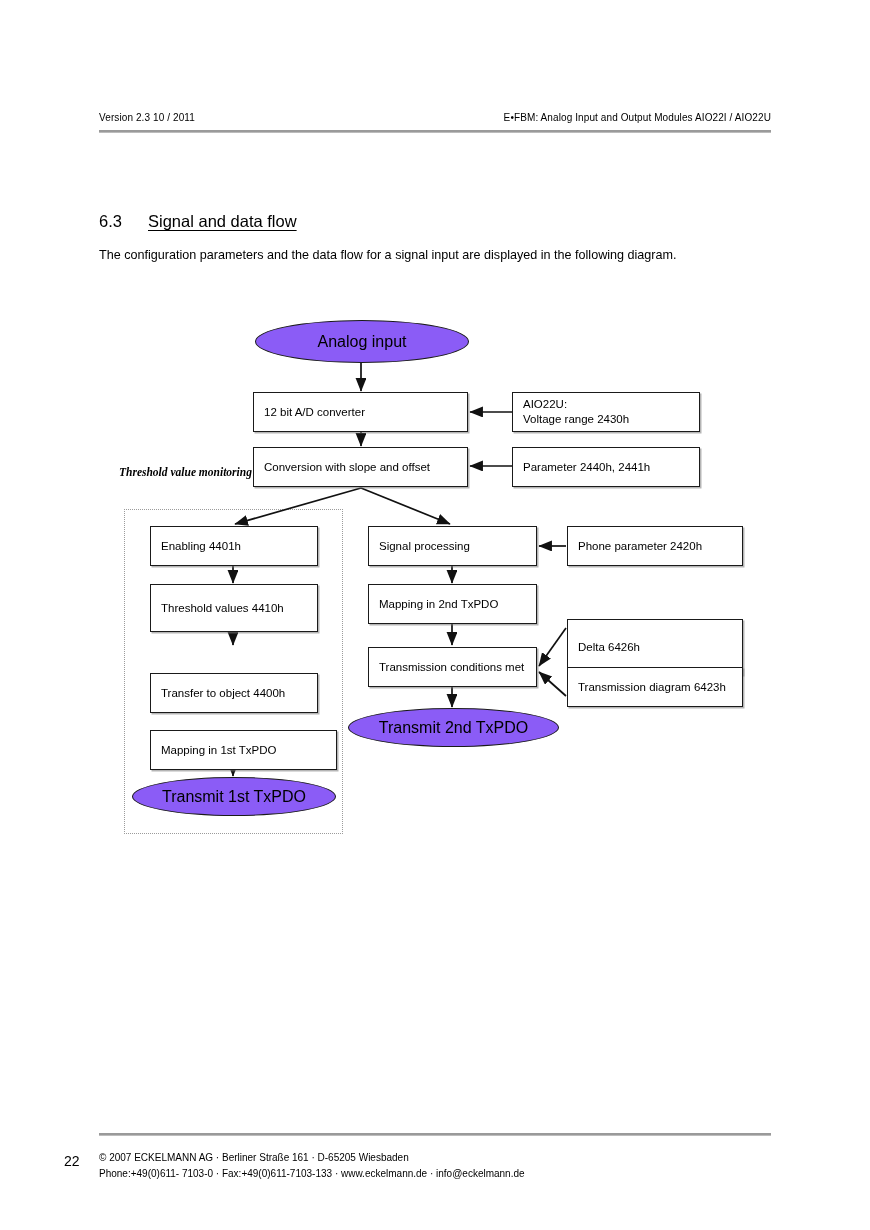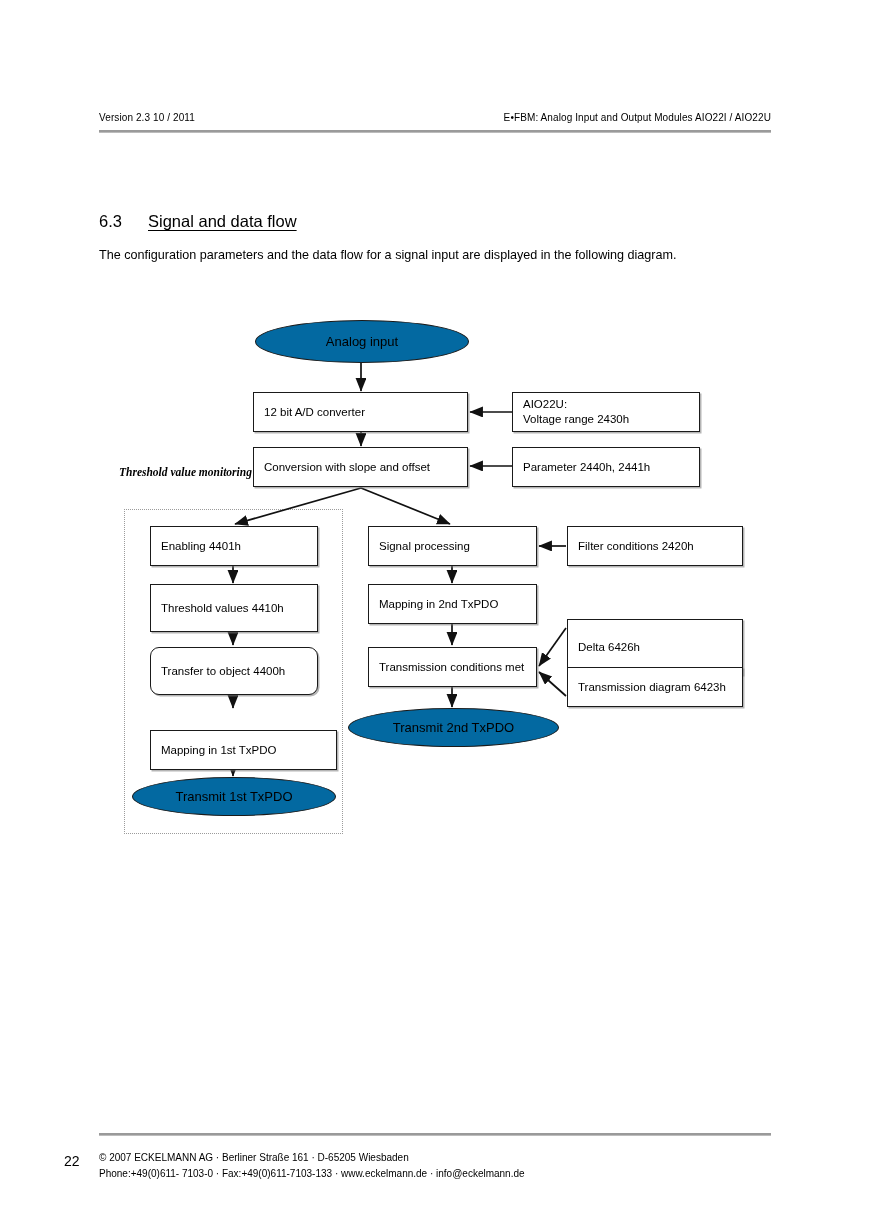--- a/index.html
+++ b/index.html
@@ -60,23 +60,23 @@
     padding-left: 10px;
     box-shadow: 1.5px 1.5px 0 0 rgba(120,120,120,0.55);
   }
   .dnode.multiline { align-items: center; }
   .dnode .txt { display: block; }
 
   .dellipse {
     position: absolute;
     border: 1.3px solid #1a1a1a;
     border-radius: 50%;
-    background: #0369a1;
+    background: #8b5cf6;
     display: flex; align-items: center; justify-content: center;
-    font-size: 13px;
+    font-size: 16px;
   }
 
   .dashbox {
     position: absolute;
     border: 1.4px dotted #9b9b9b;
     background: transparent;
   }
   .dashlabel {
     position: absolute;
     font-size: 11.5px;
@@ -185,38 +185,38 @@
     </div>
 
     <div class="dnode" style="left:150px; top:526px; width:168px; height:40px;">
       <span class="txt">Enabling 4401h</span>
     </div>
 
     <div class="dnode" style="left:150px; top:584px; width:168px; height:48px;">
       <span class="txt">Threshold values 4410h</span>
     </div>
 
-    <div class="dnode" style="left:150px; top:647px; width:168px; height:48px;border-radius:9px;">
+    <div class="dnode" style="left:150px; top:673px; width:168px; height:40px;">
       <span class="txt">Transfer to object 4400h</span>
     </div>
 
     <div class="dnode" style="left:150px; top:698px; width:187px; height:40px;margin-top:32px;">
       <span class="txt">Mapping in 1st TxPDO</span>
     </div>
 
     <div class="dellipse" style="left:132px; top:777px; width:204px; height:39px;">
       <span>Transmit 1st TxPDO</span>
     </div>
 
     <div class="dnode" style="left:368px; top:526px; width:169px; height:40px;">
       <span class="txt">Signal processing</span>
     </div>
 
     <div class="dnode" style="left:567px; top:526px; width:176px; height:40px;">
-      <span class="txt">Filter conditions 2420h</span>
+      <span class="txt">Phone parameter 2420h</span>
     </div>
 
     <div class="dnode" style="left:368px; top:584px; width:169px; height:40px;">
       <span class="txt">Mapping in 2nd TxPDO</span>
     </div>
 
     <div class="dnode" style="left:368px; top:647px; width:169px; height:40px;">
       <span class="txt">Transmission conditions met</span>
     </div>
 

